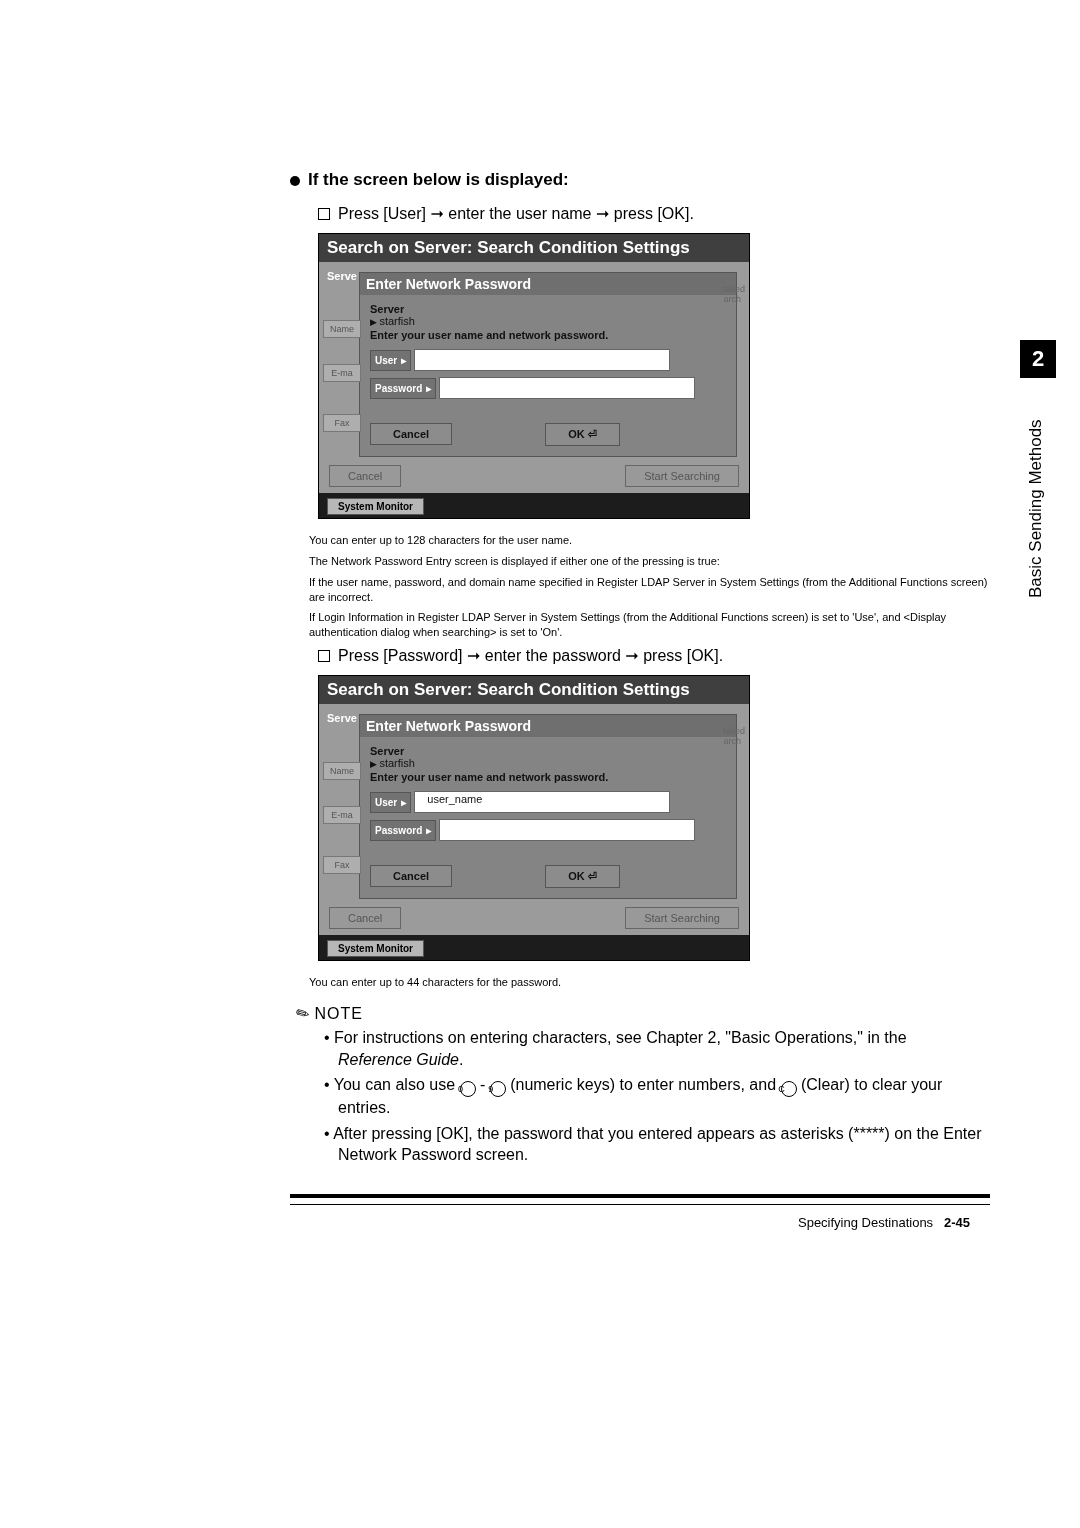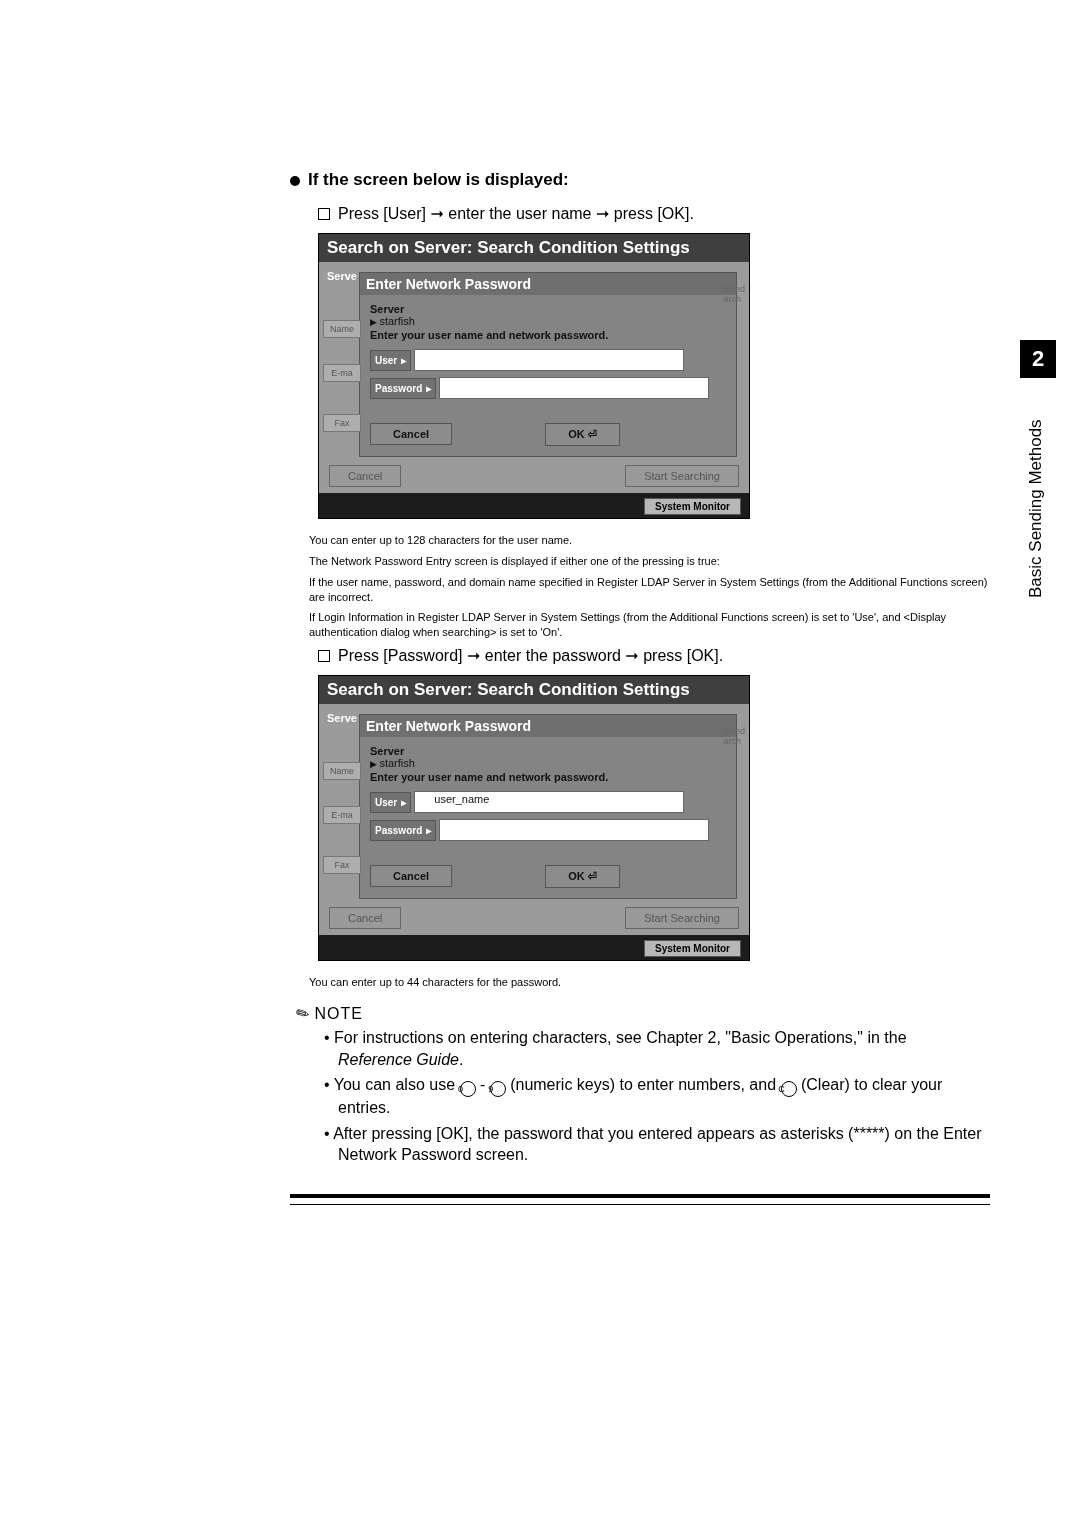--- a/index.html
+++ b/index.html
@@ -13,30 +13,30 @@
   .shot-body{background:#9b9b9b;padding:10px 12px 0 12px;position:relative}
   .modal{background:#848484;border:1px solid #555;margin:0 0 0 28px;padding:0}
   .modal-head{background:#6f6f6f;color:#fff;font-size:14px;font-weight:bold;padding:3px 6px}
   .modal-inner{padding:8px 10px 10px 10px;font-size:11px;color:#111}
   .srv{font-weight:bold}
   .srvname::before{content:"▶ ";font-size:9px}
   .hint{font-weight:bold;margin:2px 0 8px 0}
   .field{margin:6px 0}
   .field-label{display:inline-block;background:#727272;color:#fff;font-size:10px;font-weight:bold;padding:4px 4px;border:1px solid #555;vertical-align:middle}
   .field-label::after{content:"▸";margin-left:4px;font-size:10px}
-  .field-box{display:inline-block;background:#fff;border:1px solid #666;height:18px;width:230px;vertical-align:middle;font-size:11px;padding:1px 19px}
+  .field-box{display:inline-block;background:#fff;border:1px solid #666;height:18px;width:230px;vertical-align:middle;font-size:11px;padding:1px 12px}
   .btnrow{margin-top:24px}
   .btn{display:inline-block;background:#8c8c8c;border:1px solid #555;font-size:11px;font-weight:bold;padding:4px 22px}
   .btn.ok{margin-left:90px}
   .btn.ok::after{content:" ⏎"}
   .side-tab{position:absolute;left:4px;background:#aeaeae;border:1px solid #777;font-size:9px;color:#555;padding:3px 4px;width:28px;text-align:center}
   .shot-foot{background:#9b9b9b;padding:8px 10px 6px 10px;font-size:11px}
   .bigbtn{display:inline-block;background:#999;border:1px solid #666;color:#555;font-size:11px;padding:4px 18px}
   .bigbtn.search{float:right}
-  .sysmon{background:#1c1c1c;text-align:right;padding:3px 8px}
+  .sysmon{background:#1c1c1c;padding:3px 8px}
   .sysmon .sm{display:inline-block;background:#b7b7b7;border:1px solid #555;font-size:10px;font-weight:bold;padding:2px 10px}
   .tailed::after{content:"tailed\A arch";white-space:pre;position:absolute;right:4px;top:22px;font-size:9px;color:#666}
   .para{margin:6px 0 6px 19px;font-size:11px;line-height:1.35}
   .note{margin:14px 0 6px 6px}
   .note-h{font-size:16px;letter-spacing:1px}
   .note-h .pen{display:inline-block;transform:rotate(-30deg);margin-right:4px}
   .note-item{margin:4px 8px 4px 28px;font-size:16px;line-height:1.35;text-indent:-14px;padding-left:14px}
   .note-item::before{content:"• "}
   .keycirc{display:inline-block;width:14px;height:14px;border:1.3px solid #000;border-radius:50%;font-size:9px;line-height:14px;text-align:center;vertical-align:-2px}
   .ital{font-style:italic}
@@ -157,14 +157,17 @@
     <div class="note-item">
       <span>For instructions on entering characters, see Chapter 2, "Basic Operations," in the </span><span class="ital">Reference Guide</span><span>.</span>
     </div>
     <div class="note-item">
       <span>You can also use </span><span class="keycirc">0</span><span> - </span><span class="keycirc">9</span><span> (numeric keys) to enter numbers, and </span><span class="keycirc">C</span><span> (Clear) to clear your entries.</span>
     </div>
     <div class="note-item">After pressing [OK], the password that you entered appears as asterisks (*****) on the Enter Network Password screen.</div>
   </div>
 
   <div class="rule"></div>
+  <div class="footer">
+    <span>Specifying Destinations</span>&nbsp;&nbsp;&nbsp;<span class="pg">2-45</span>
+  </div>
 
 </div>
 
 </body></html>

